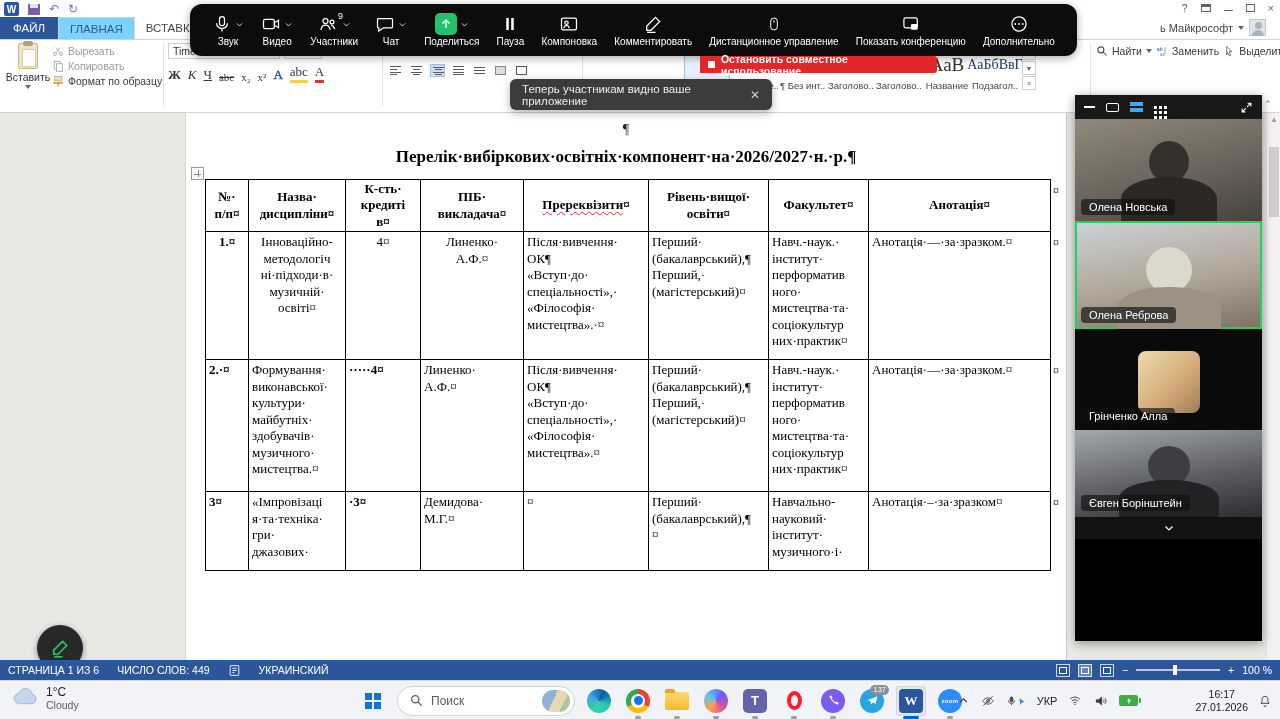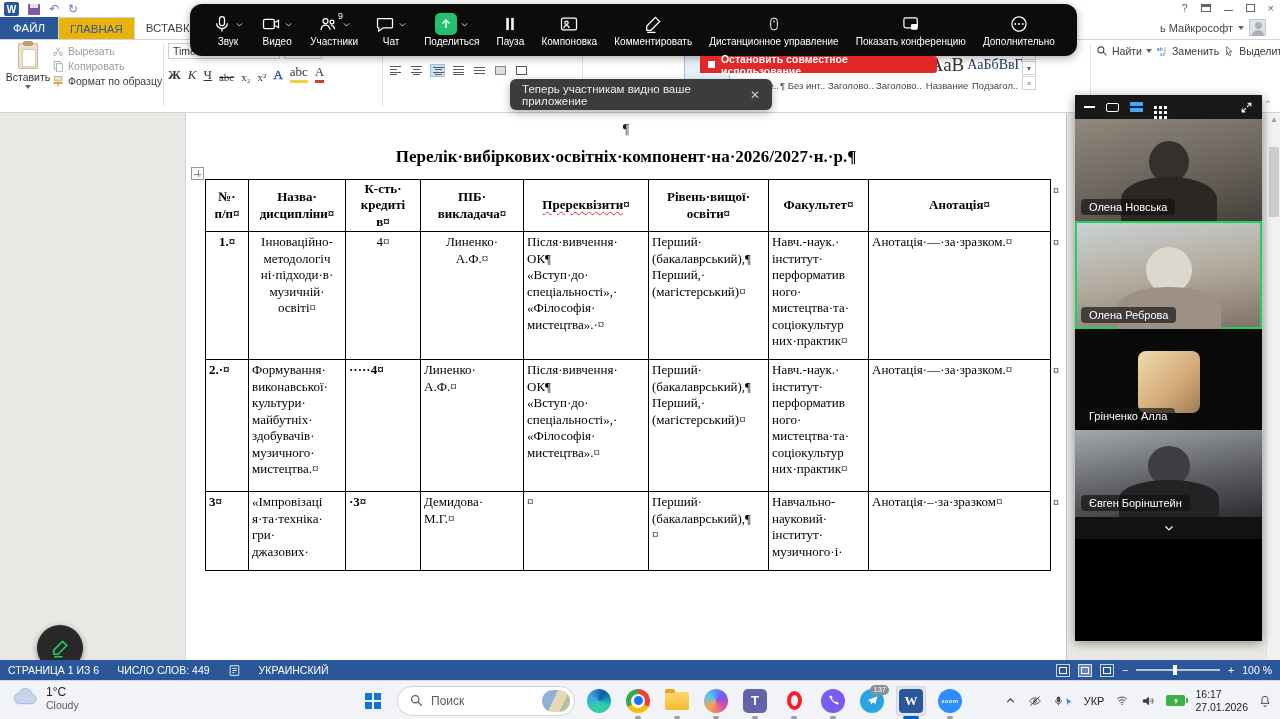--- a/index.html
+++ b/index.html
@@ -17,21 +17,21 @@
   .saveic:before{content:"";position:absolute;left:2px;top:0;width:8px;height:4px;background:#e8e2f0;}
   .glyph{color:#8a6bb5;font-size:12px;line-height:12px;}
   .winctl{right:6px;top:2px;display:flex;gap:13px;align-items:center;color:#636363;font-size:11px;}
   .wc-box{width:9px;height:8px;border:1px solid #636363;}
   .wc-min{width:9px;height:1px;background:#636363;margin-top:5px;}
   .wc-rib{width:10px;height:8px;border:1px solid #636363;border-top-width:3px;}
 
   #tabrow{left:0;top:17px;width:1280px;height:23px;background:#fff;border-bottom:1px solid #d4d4d4;display:flex;align-items:stretch;}
   .ftab{background:#2b579a;color:#fff;font-size:11.5px;padding:5px 13px 0;}
   .tab{color:#444;font-size:11.5px;padding:5px 11px 0;}
-  .tab.active{color:#2b579a;background:#eab308;border:1px solid #d4d4d4;border-bottom:none;}
+  .tab.active{color:#2b579a;background:#7dd3fc;border:1px solid #d4d4d4;border-bottom:none;}
   .account{right:14px;top:19px;display:flex;align-items:center;gap:5px;color:#444;font-size:11px;}
   .avatar{width:17px;height:17px;background:#dfe3e8;border:1px solid #c4c8cd;position:relative;}
   .avatar:before{content:"";position:absolute;left:4.5px;top:2px;width:7px;height:7px;border-radius:50%;background:#aab1ba;}
   .avatar:after{content:"";position:absolute;left:2px;top:9.5px;width:12px;height:6px;border-radius:6px 6px 0 0;background:#aab1ba;}
   .caret{width:0;height:0;border-left:3px solid transparent;border-right:3px solid transparent;border-top:4px solid #666;}
 
   
   #ribbon{left:0;top:40px;width:1280px;height:73px;background:#fff;border-bottom:1px solid #d4d4d4;}
   .gsep{position:absolute;top:4px;width:1px;height:62px;background:#e2e2e2;}
   .glabel{position:absolute;top:76px;font-size:10px;color:#7a7a7a;text-align:right;}
@@ -186,21 +186,21 @@
   .tgic{width:24px;height:24px;background:#2aa3e3;display:flex;align-items:center;justify-content:center;position:relative;}
   .tgbadge{position:absolute;right:-5px;top:-4px;background:#8a8f98;color:#fff;font-size:7.5px;padding:0 3px;border-radius:6px;line-height:10px;}
   .wordic{width:24px;height:24px;background:#2b579a;border-radius:4px;color:#fff;font-weight:bold;font-size:13px;
     font-family:"Liberation Serif",serif;display:flex;align-items:center;justify-content:center;}
   .zoomic{width:24px;height:24px;background:#2d8cff;color:#fff;font-size:6px;font-weight:bold;
     display:flex;align-items:center;justify-content:center;letter-spacing:.3px;}
   #tray{right:8px;top:3px;display:flex;align-items:center;gap:10px;height:33px;color:#3c3c3c;}
   #tray .lang{font-size:11px;color:#222;}
   .battic{width:19px;height:11px;background:#3fae49;border-radius:2px;position:relative;display:flex;align-items:center;justify-content:center;}
   .battic:after{content:"";position:absolute;right:-3px;top:3px;width:2px;height:5px;background:#3fae49;border-radius:0 1px 1px 0;}
-  .clock{text-align:left;font-size:10.5px;color:#222;line-height:13px;}
+  .clock{text-align:center;font-size:10.5px;color:#222;line-height:13px;margin-left:47px;}
 </style>
 </head>
 <body>
 
 <div id="screen">
 
   <div class="abs" id="titlebar">
     <div class="abs qat">
       <span class="wlogo">W</span>
       <span class="saveic"></span>

